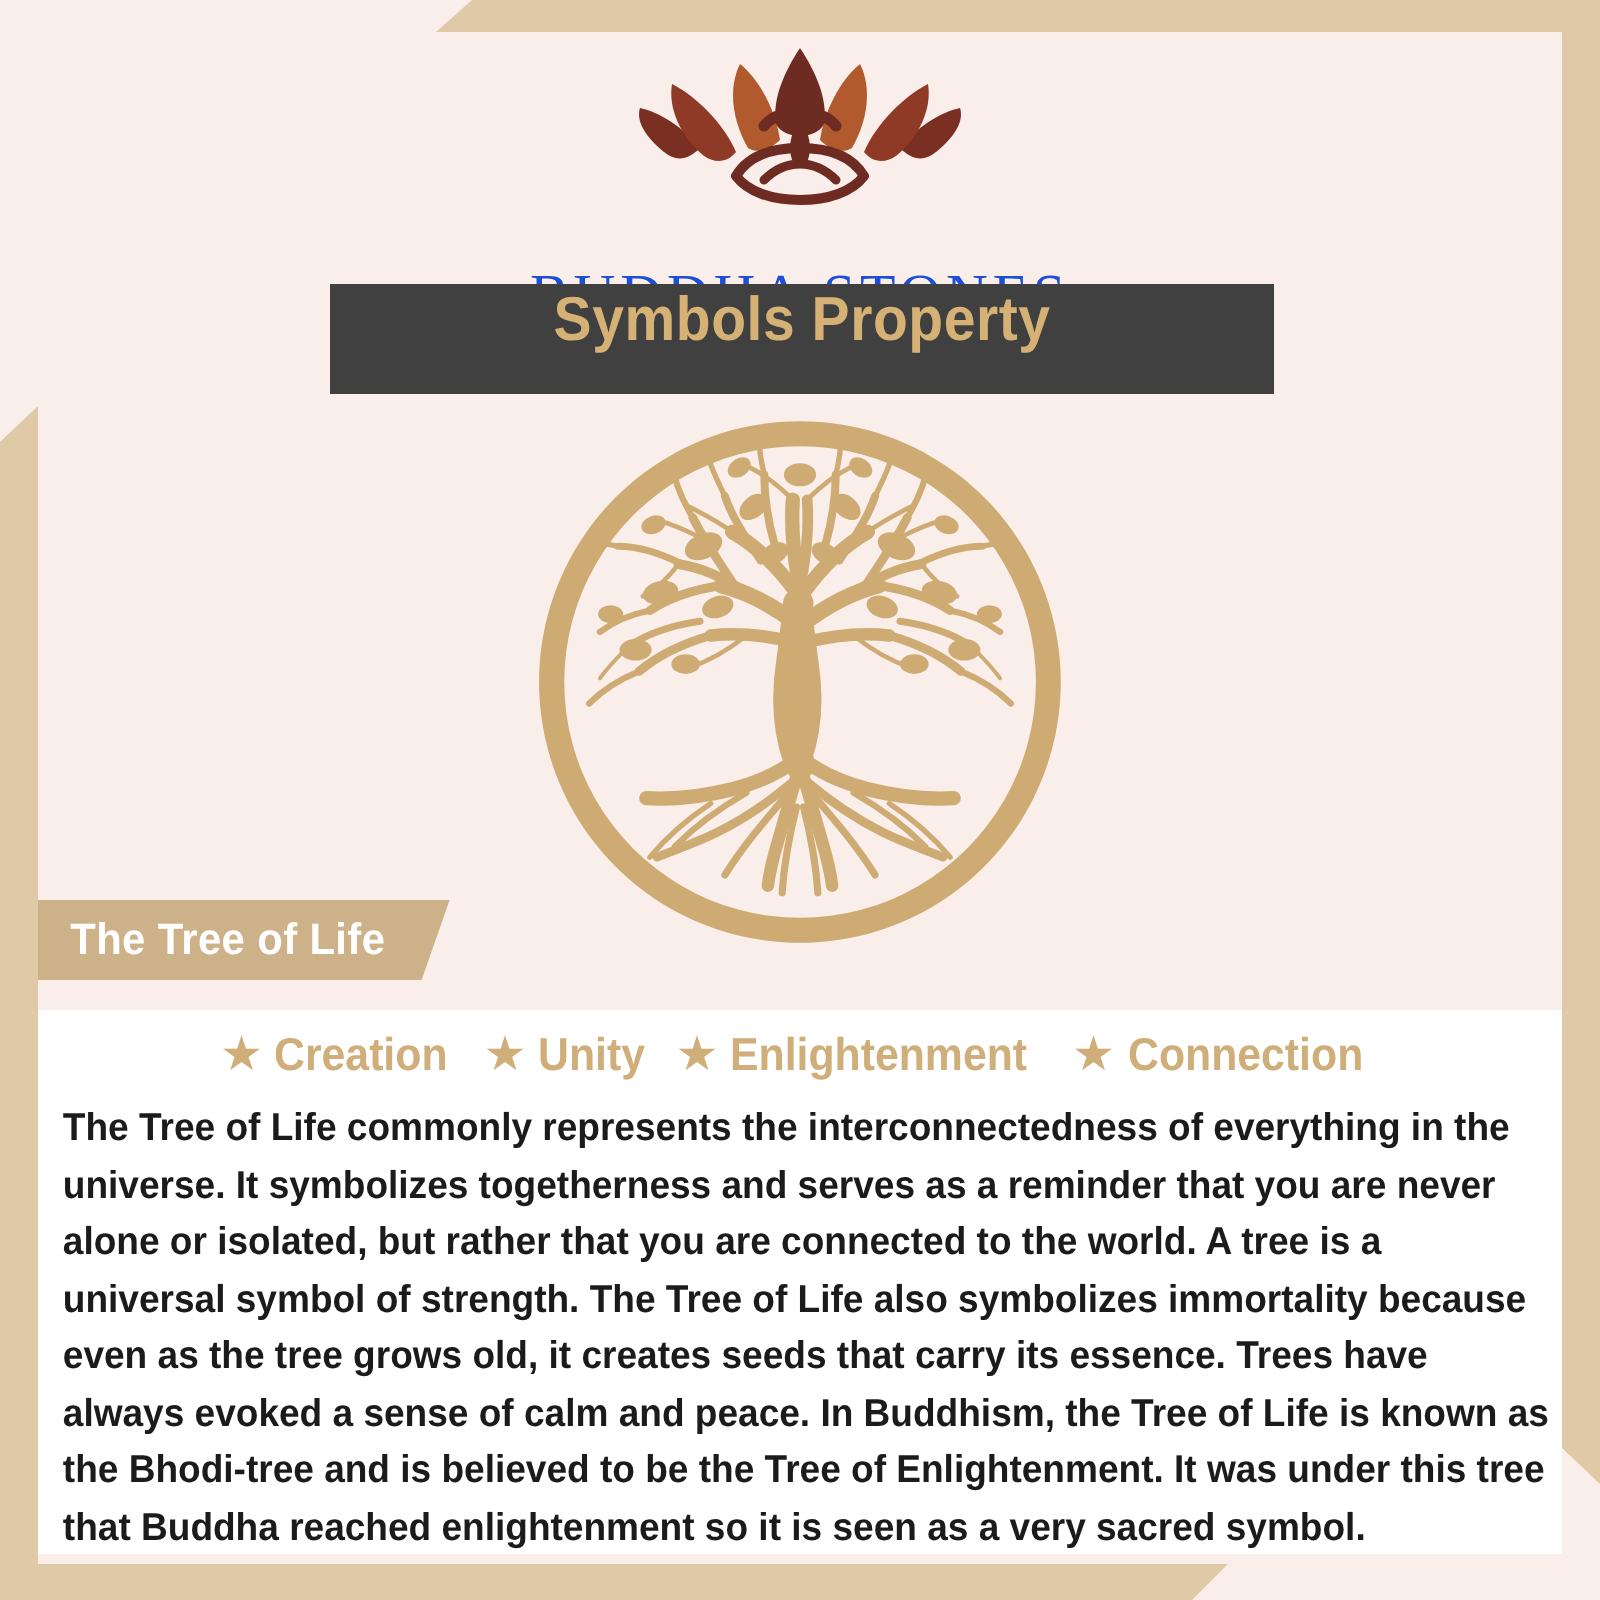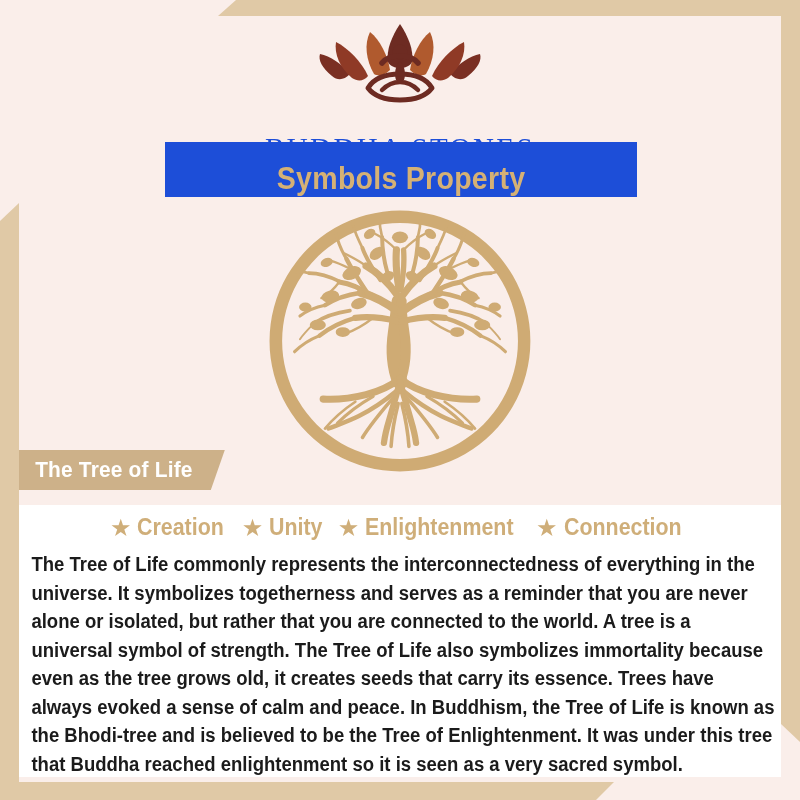--- a/index.html
+++ b/index.html
@@ -75,23 +75,23 @@
     font-weight: 400;
   }
 
   
   .title-band {
     position: absolute;
     left: 165px;
     top: 142px;
     width: 472px;
     height: 55px;
-    background: #1d4ed8;
-    display: flex;
-    align-items: flex-end;
+    background: #404040;
+    display: flex;
+    align-items: flex-start;
     justify-content: center;
   }
   .title-text {
     font-family: "Liberation Sans Narrow", "Liberation Sans", sans-serif;
     font-size: 31px;
     font-weight: 700;
     color: #d5b175;
     letter-spacing: 0.3px;
     transform: scaleX(0.92);
   }

